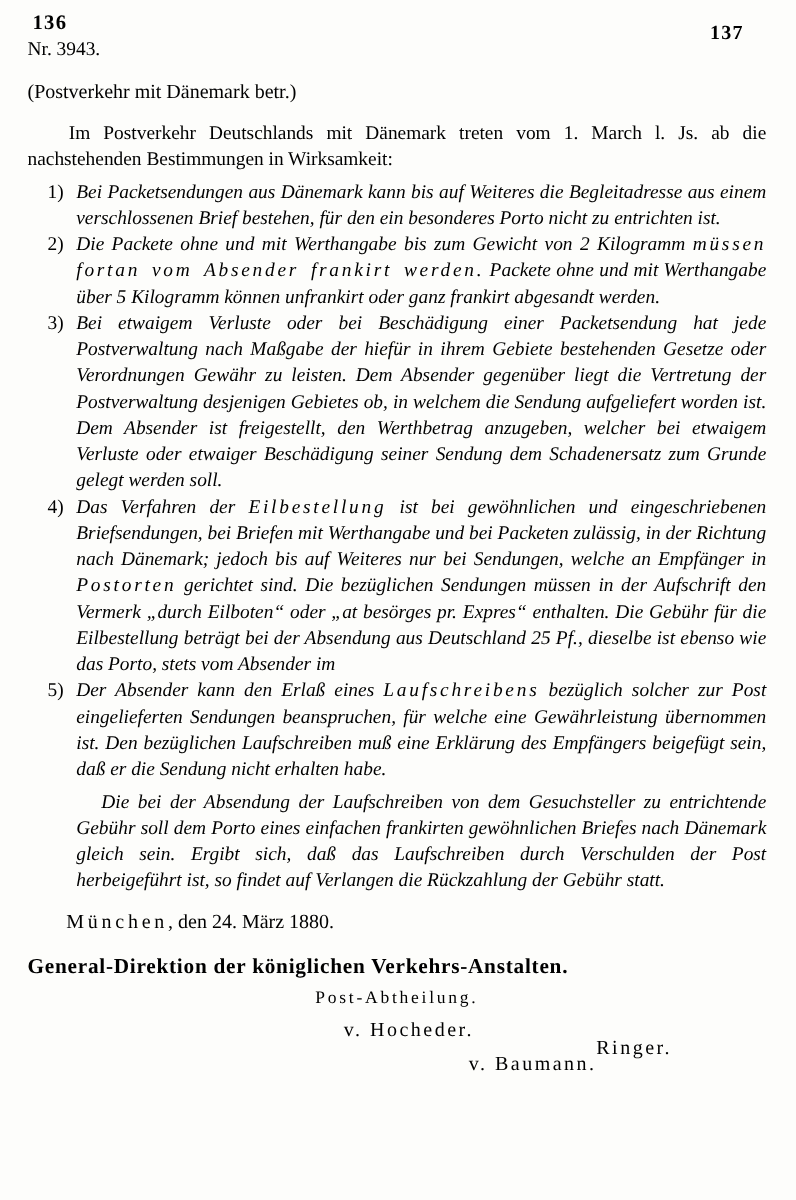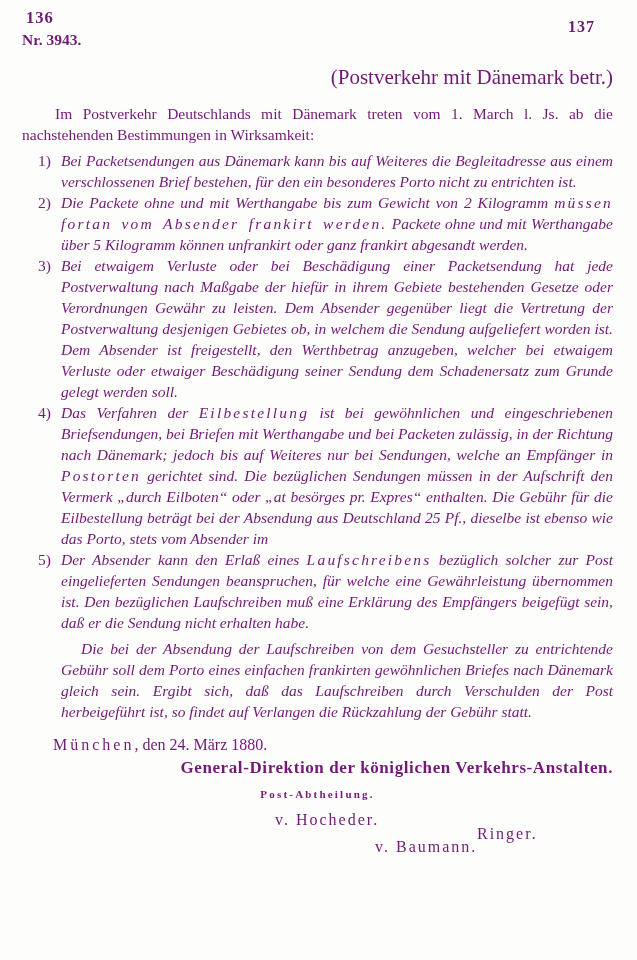--- a/index.html
+++ b/index.html
@@ -7,50 +7,49 @@
     padding: 0;
     background: #f4f4f0;
     font-family: "Liberation Serif", "DejaVu Serif", serif;
   }
   .page {
     position: relative;
     width: 637px;
     height: 960px;
     margin: 0 auto;
     background: #fdfdfb;
-    color: #701a75;
+    color: #000000;
     overflow: hidden;
     box-sizing: border-box;
     padding: 8px 24px 0 22px;
   }
   
   .page-head { position: relative; height: 44px; }
   .pagenum-left {
     font-weight: bold;
     font-size: 16.5px;
     letter-spacing: 1px;
     margin-left: 4px;
   }
   .doc-number {
     font-size: 15.5px;
     margin-top: 3px;
-    font-weight: bold;
   }
   .pagenum-right {
     position: absolute;
     top: 10px;
     right: 18px;
     font-weight: bold;
     font-size: 16px;
     letter-spacing: 1px;
   }
   
   .subject {
-    text-align: right;
-    font-size: 21px;
+    text-align: left;
+    font-size: 16px;
     margin-top: 13px;
     margin-bottom: 13px;
   }
   
   .intro {
     margin: 0 0 5px 0;
     font-size: 15.5px;
     line-height: 21px;
     text-align: justify;
     text-indent: 33px;
@@ -77,31 +76,31 @@
   .sperr { letter-spacing: 2.2px; word-spacing: 3px; }
   
   .dateline {
     margin-top: 12px;
     padding-left: 31px;
     font-size: 16px;
     line-height: 21px;
   }
   .dateline .sperr { letter-spacing: 3px; }
   .authority {
-    text-align: right;
+    text-align: left;
     font-weight: bold;
     font-size: 17px;
     line-height: 22px;
     letter-spacing: 0.6px;
-    margin-top: 2px;
+    margin-top: 14px;
   }
   .department {
     text-align: center;
-    font-weight: bold;
-    font-size: 11px;
+    font-weight: normal;
+    font-size: 14px;
     line-height: 20px;
     letter-spacing: 2.2px;
     margin-top: 5px;
   }
   .signatures { margin-top: 9px; }
   .sig-line {
     font-size: 16px;
     line-height: 13.5px;
     letter-spacing: 2px;
     white-space: nowrap;

